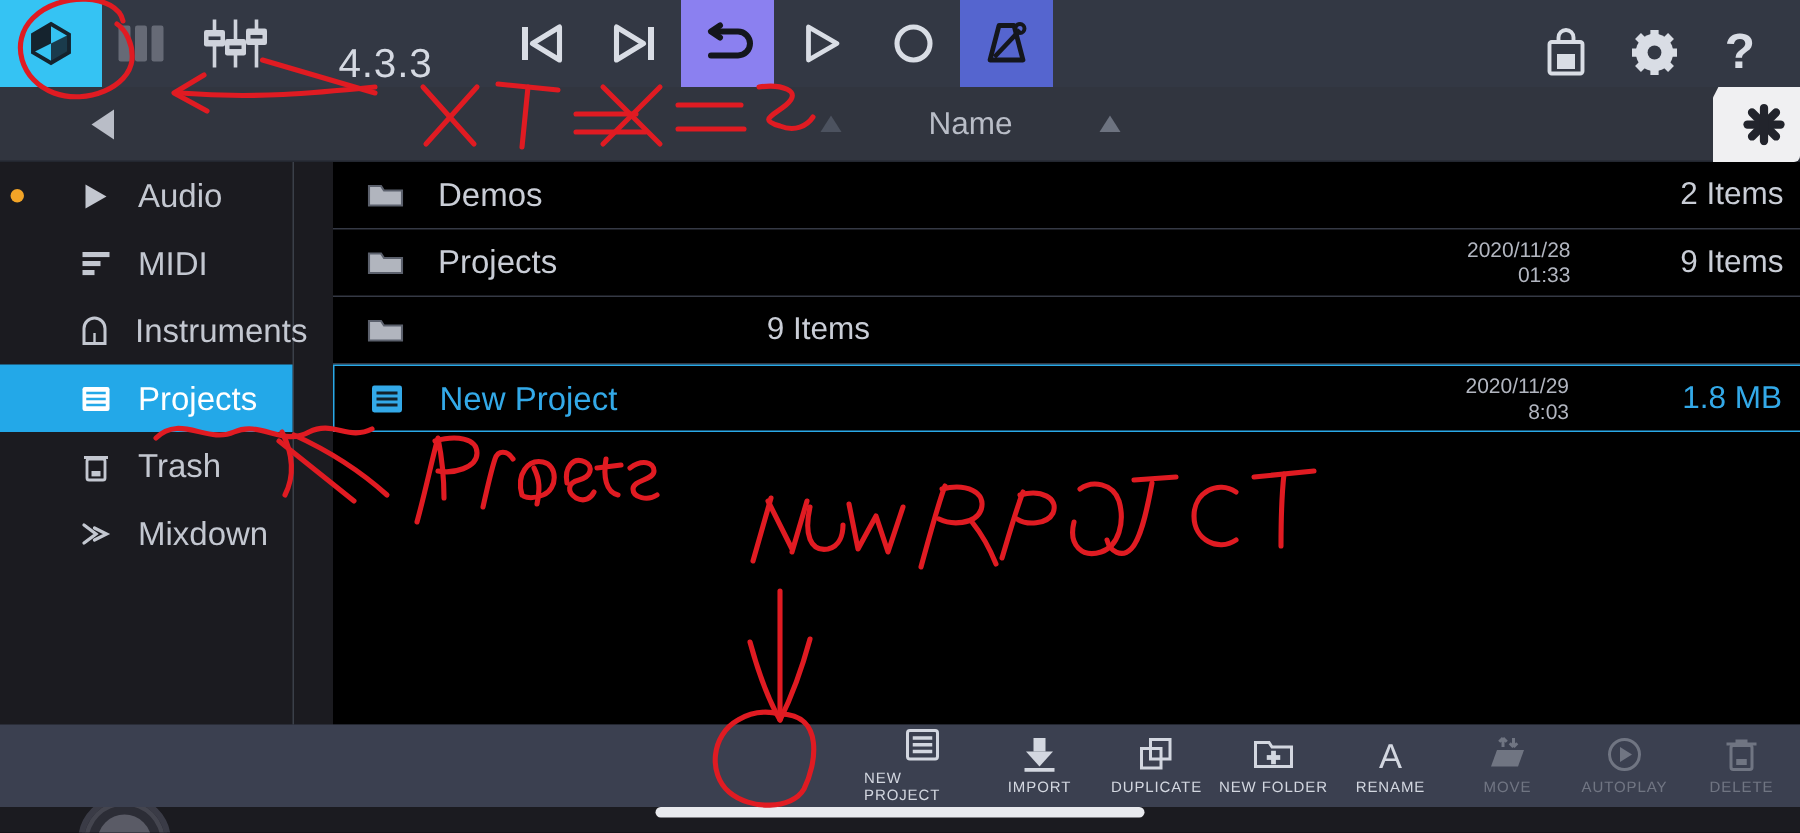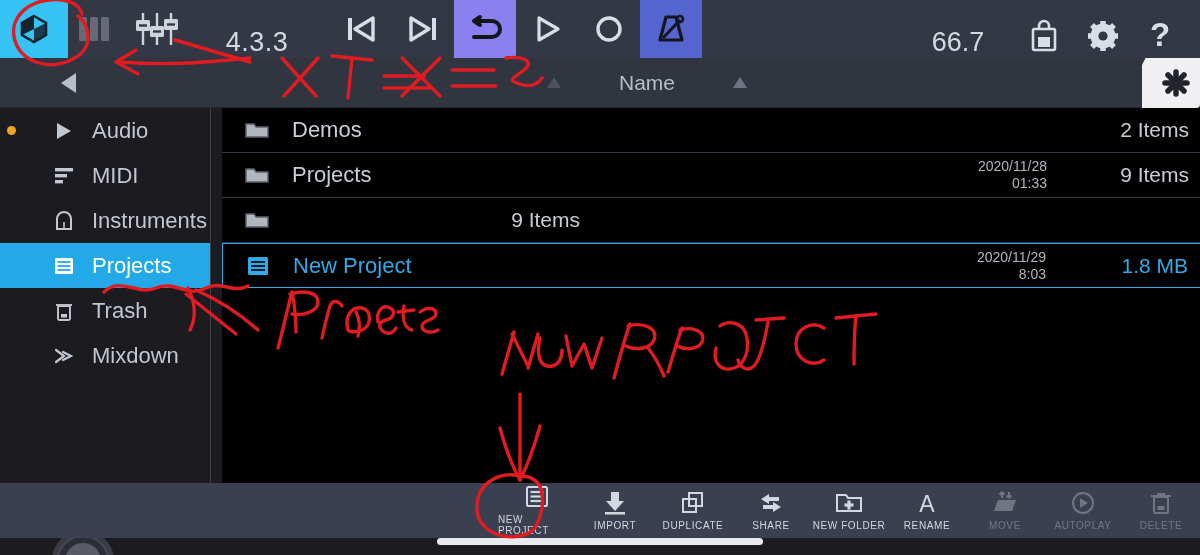--- a/index.html
+++ b/index.html
@@ -67,21 +67,21 @@
   .corner-tab .sheet {
     position: absolute; right: 0; top: 0; width: 80px; height: 50px;
     background: #f0f0f2;
     clip-path: polygon(32% 0, 100% 0, 100% 100%, 0 100%);
     border-bottom-right-radius: 4px;
   }
   .corner-tab .x { position: absolute; right: 10px; top: 11px; }
 
   
   .sidebar {
-    position: absolute; left: 0; top: 108px; width: 211px; height: 375px;
+    position: absolute; left: 0; top: 108px; width: 196px; height: 375px;
     background: #1b1b20;
     border-right: 1px solid #3b4049;
   }
   .sb-item {
     height: 45px; display: flex; align-items: center; gap: 16px;
     padding-left: 52px; color: #c3c7d0; font-size: 22px;
   }
   .sb-item .sb-ico { width: 24px; display: flex; align-items: center; justify-content: center; }
   .sb-item.active { background: #23a8e8; color: #ffffff; }
   .dot-marker {
@@ -210,21 +210,20 @@
       <div class="tp-btn tp-metro">
         <svg width="34" height="34" viewBox="0 0 34 34">
           <path d="M12 5 L22 5 L28 28 L6 28 Z" fill="none" stroke="#14161c" stroke-width="3.2" stroke-linejoin="round"></path>
           <line x1="9" y1="26" x2="26" y2="8" stroke="#14161c" stroke-width="3"></line>
           <circle cx="26" cy="7" r="3" fill="none" stroke="#14161c" stroke-width="2.6"></circle>
         </svg>
       </div>
     </div>
 
     <div class="spacer"></div>
-    <div class="rightnum">66.7</div>
 
     <div class="tb-right">
       <div>
         <svg width="32" height="34" viewBox="0 0 32 34">
           <rect x="5" y="10" width="22" height="21" rx="1.5" fill="none" stroke="#d9dde5" stroke-width="2.6"></rect>
           <path d="M11 11 L11 7 A5 5 0 0 1 21 7 L21 11" fill="none" stroke="#d9dde5" stroke-width="2.6"></path>
           <rect x="10" y="18" width="12" height="10" fill="#d9dde5"></rect>
         </svg>
       </div>
       <div>
@@ -428,27 +427,20 @@
     </div>
 
     <div class="bb-item">
       <svg width="26" height="24" viewBox="0 0 26 24">
         <rect x="9" y="2" width="13" height="13" fill="none" stroke="#d3d7e0" stroke-width="2"></rect>
         <rect x="3" y="8" width="13" height="13" fill="none" stroke="#d3d7e0" stroke-width="2"></rect>
       </svg>
       <span class="bb-label">DUPLICATE</span>
     </div>
 
-    <div class="bb-item">
-      <svg width="28" height="24" viewBox="0 0 28 24">
-        <path d="M12 3 L4 8 L12 13 L12 10 L22 10 L22 6 L12 6 Z" fill="#d3d7e0"></path>
-        <path d="M16 11 L24 16 L16 21 L16 18 L6 18 L6 14 L16 14 Z" fill="#d3d7e0"></path>
-      </svg>
-      <span class="bb-label">SHARE</span>
-    </div>
 
     <div class="bb-item">
       <svg width="28" height="24" viewBox="0 0 28 24">
         <path d="M2 4 L11 4 L13 7 L26 7 L26 20 L2 20 Z" fill="none" stroke="#d3d7e0" stroke-width="2"></path>
         <rect x="12.4" y="9.5" width="3.2" height="9" fill="#d3d7e0"></rect>
         <rect x="9.5" y="12.4" width="9" height="3.2" fill="#d3d7e0"></rect>
       </svg>
       <span class="bb-label">NEW FOLDER</span>
     </div>
 

